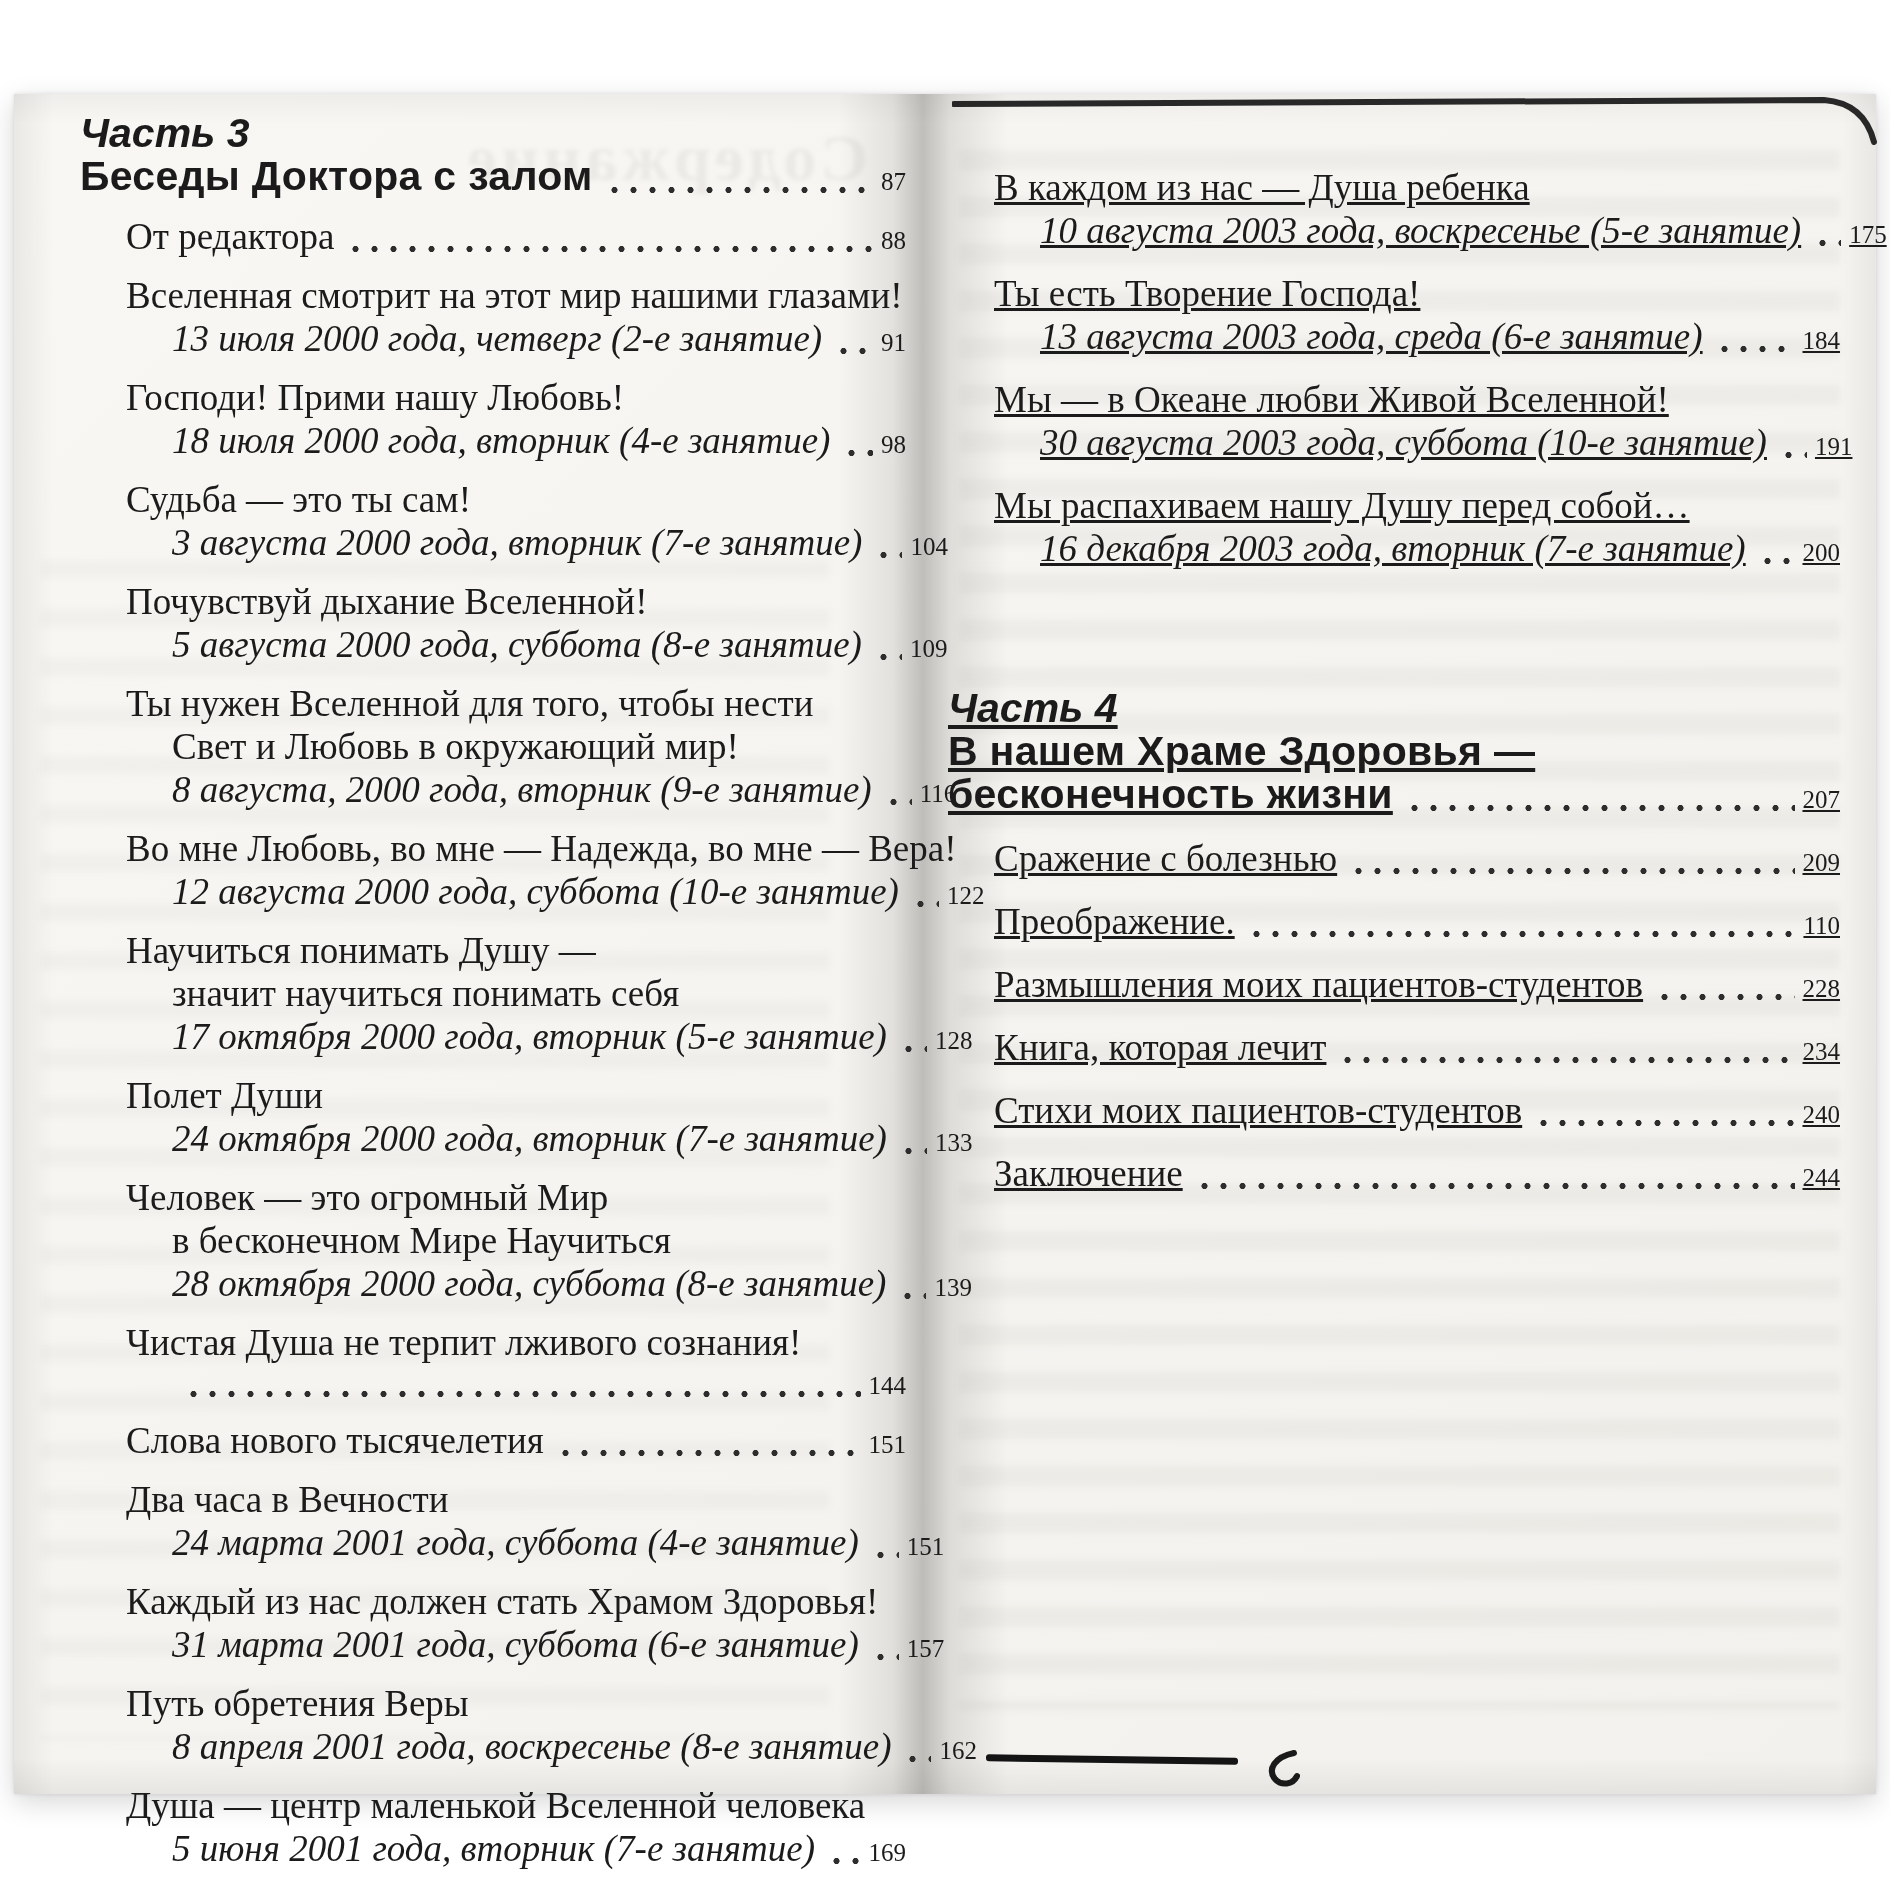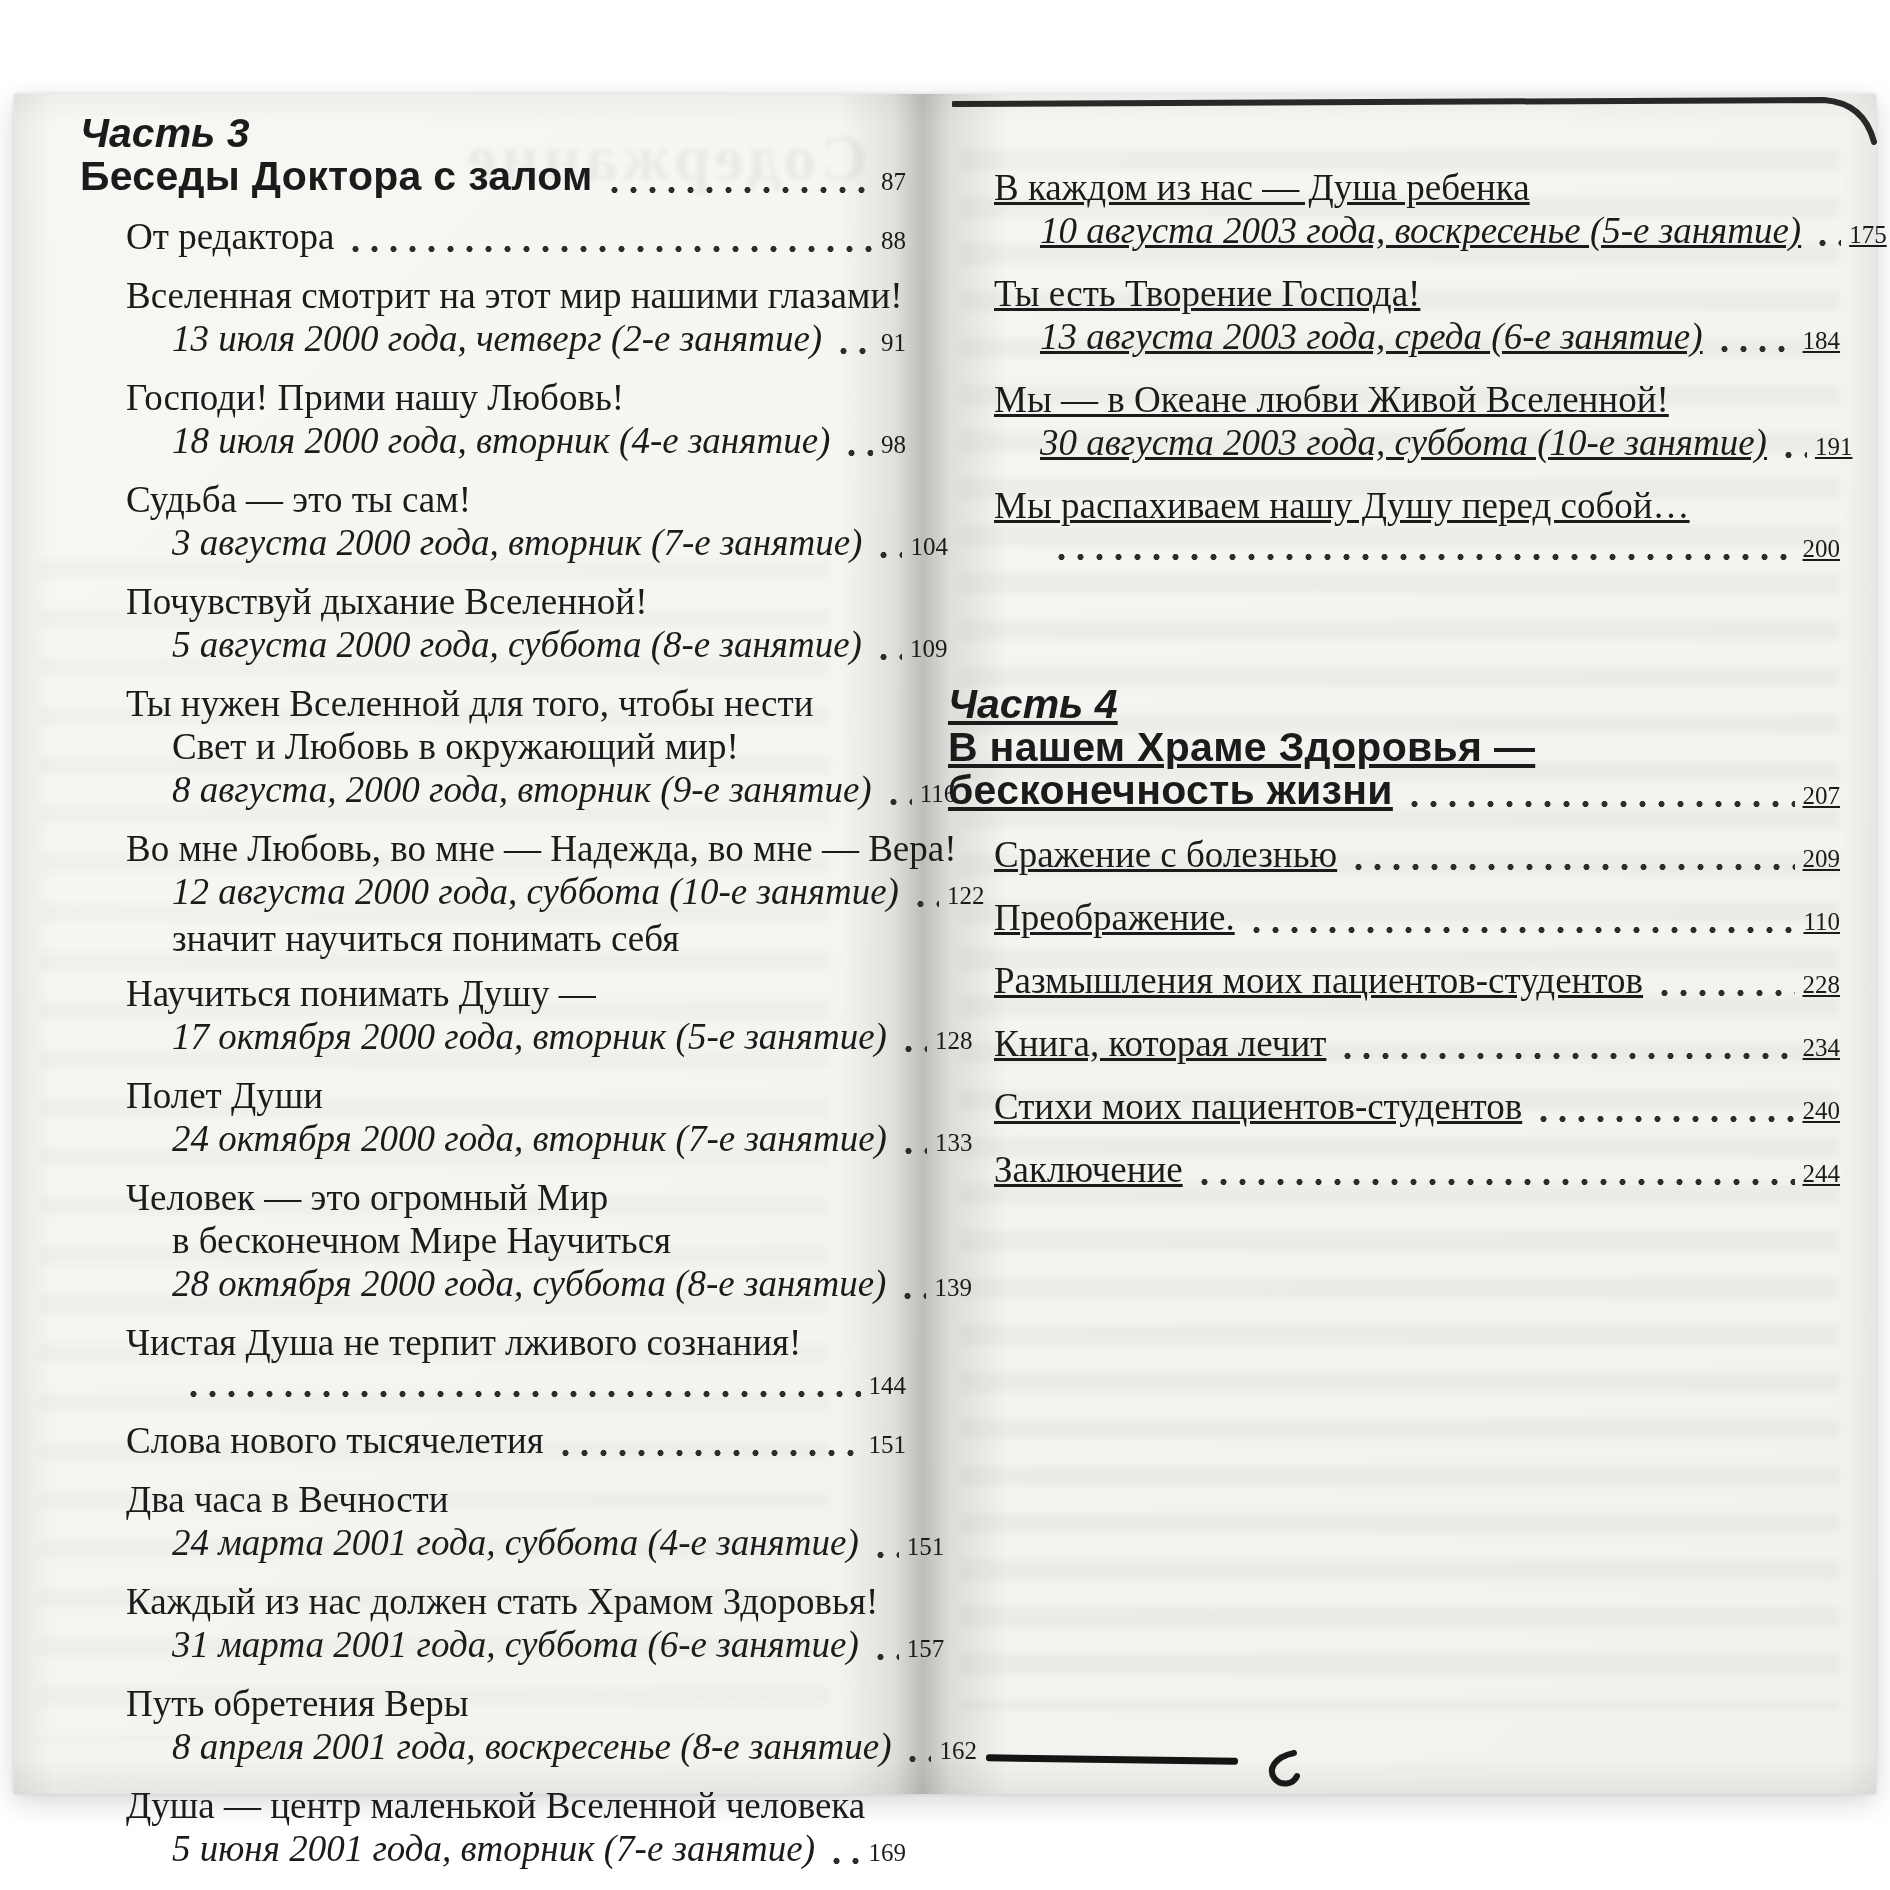--- a/index.html
+++ b/index.html
@@ -169,25 +169,25 @@
       <span class="num">116</span>
     </div>
     <div class="row ind-1 style-title new">
       <span class="txt">Во мне Любовь, во мне — Надежда, во мне — Вера!</span>
     </div>
     <div class="row ind-2 style-date">
       <span class="txt">12 августа 2000 года, суббота (10-е занятие)</span>
       <span class="dots"></span>
       <span class="num">122</span>
     </div>
+    <div class="row ind-1 style-title new">
+      <span class="txt">Научиться понимать Душу —</span>
+    </div>
     <div class="row ind-2 style-title">
       <span class="txt">значит научиться понимать себя</span>
-    </div>
-    <div class="row ind-1 style-title new">
-      <span class="txt">Научиться понимать Душу —</span>
     </div>
     <div class="row ind-2 style-date">
       <span class="txt">17 октября 2000 года, вторник (5-е занятие)</span>
       <span class="dots"></span>
       <span class="num">128</span>
     </div>
     <div class="row ind-1 style-title new">
       <span class="txt">Полет Души</span>
     </div>
     <div class="row ind-2 style-date">
@@ -273,20 +273,21 @@
     </div>
     <div class="row ind-2 style-date">
       <span class="txt">30 августа 2003 года, суббота (10-е занятие)</span>
       <span class="dots"></span>
       <span class="num">191</span>
     </div>
     <div class="row ind-1 style-title new">
       <span class="txt">Мы распахиваем нашу Душу перед собой…</span>
     </div>
     <div class="row ind-2 style-date">
+      <span class="txt">16 декабря 2003 года, вторник (7-е занятие)</span>
       <span class="dots"></span>
       <span class="num">200</span>
     </div>
     <div class="row ind-0 style-part gap-part">
       <span class="txt">Часть 4</span>
     </div>
     <div class="row ind-0 style-part-title">
       <span class="txt">В нашем Храме Здоровья —</span>
     </div>
     <div class="row ind-0 style-part-title">

